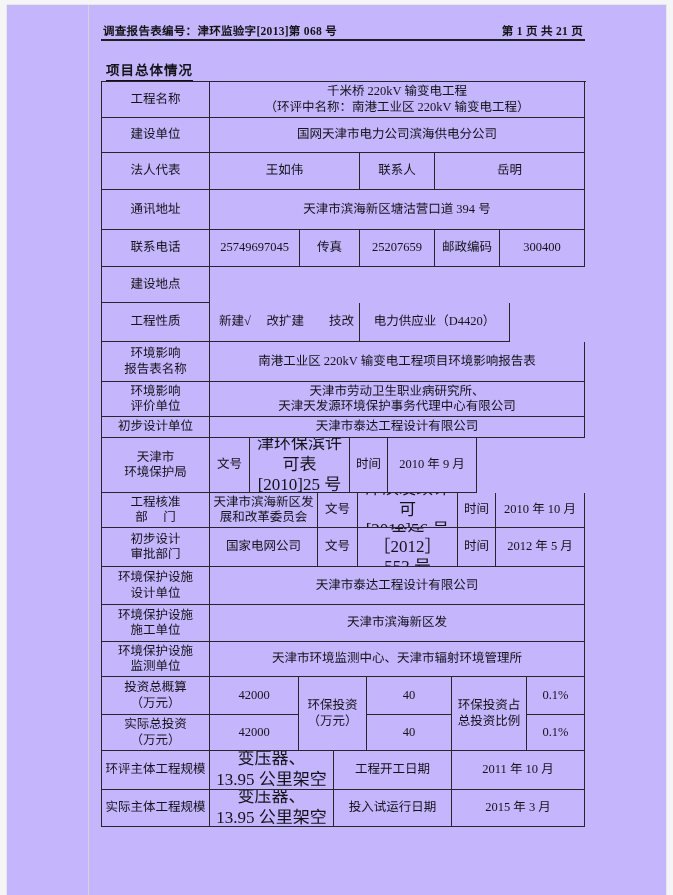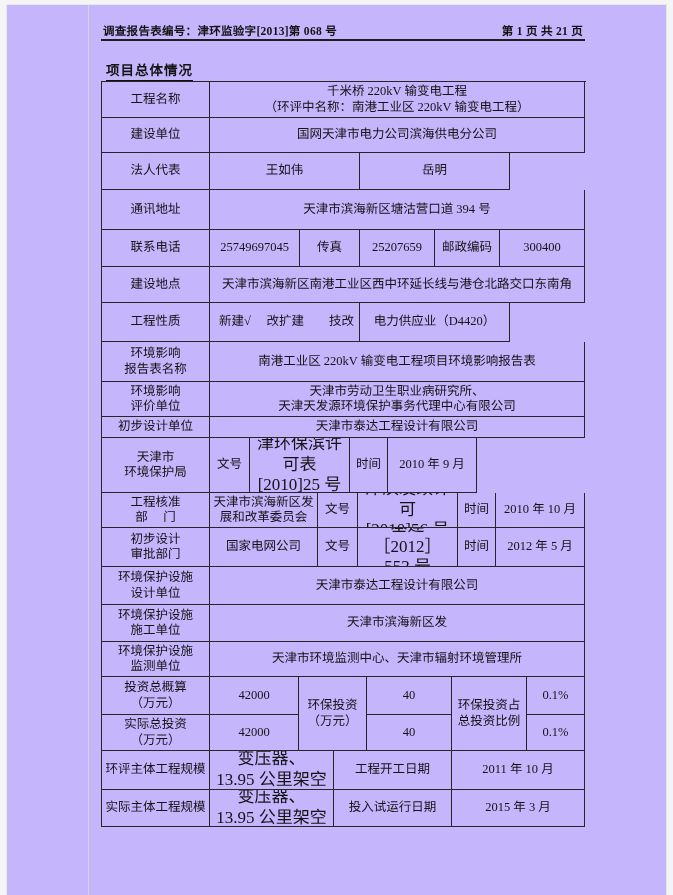--- a/index.html
+++ b/index.html
@@ -77,40 +77,40 @@
     </div>
 
     <div class="tr" style="height:35px">
       <div class="cell" style="width:108px">建设单位</div>
       <div class="cell" style="width:375px">国网天津市电力公司滨海供电分公司</div>
     </div>
 
     <div class="tr" style="height:37px">
       <div class="cell" style="width:108px">法人代表</div>
       <div class="cell" style="width:150px">王如伟</div>
+      <div class="cell" style="width:75px">联系人</div>
       <div class="cell" style="width:150px">岳明</div>
     </div>
 
     <div class="tr" style="height:40px">
       <div class="cell" style="width:108px">通讯地址</div>
       <div class="cell" style="width:375px">天津市滨海新区塘沽营口道 394 号</div>
     </div>
 
     <div class="tr" style="height:37px">
       <div class="cell" style="width:108px">联系电话</div>
       <div class="cell" style="width:90px">25749697045</div>
       <div class="cell" style="width:60px">传真</div>
       <div class="cell" style="width:75px">25207659</div>
       <div class="cell" style="width:65px">邮政编码</div>
       <div class="cell" style="width:85px">300400</div>
     </div>
 
     <div class="tr" style="height:36px">
       <div class="cell" style="width:108px">建设地点</div>
-      <div class="cell" style="width:375px">天津市滨海新区南港工业区西中环延长线与港仓北路交口东南角</div>
     </div>
 
     <div class="tr" style="height:39px">
       <div class="cell" style="width:108px">工程性质</div>
       <div class="cell left" style="width:150px">新建√　 改扩建　　技改</div>
       <div class="cell" style="width:150px">电力供应业（D4420）</div>
     </div>
 
     <div class="tr" style="height:40px">
       <div class="cell" style="width:108px">环境影响

